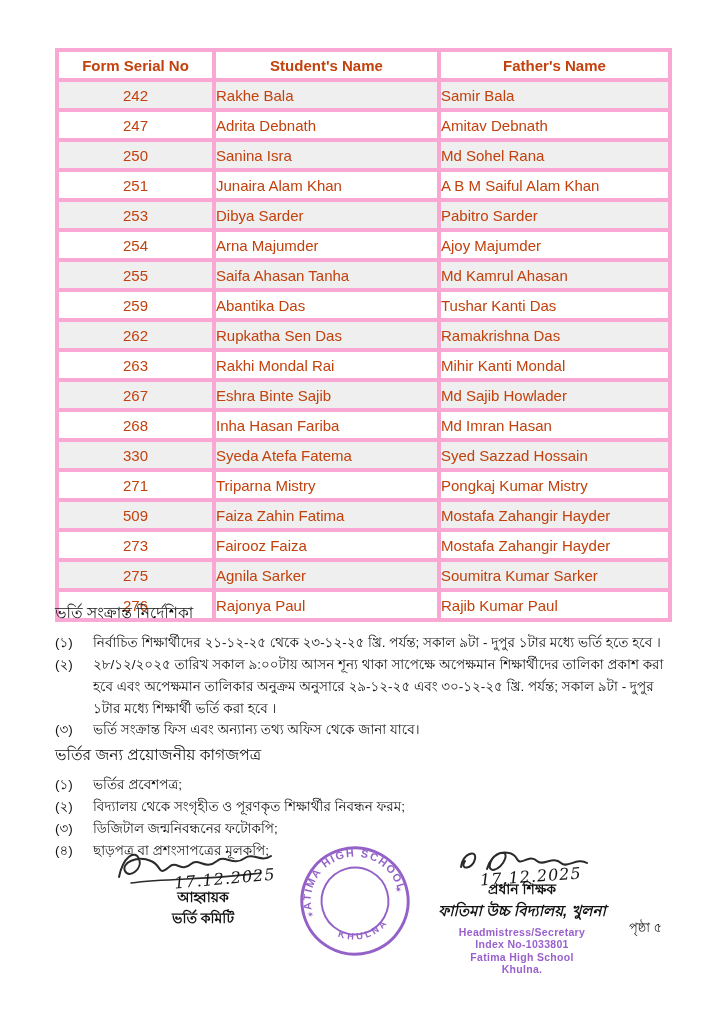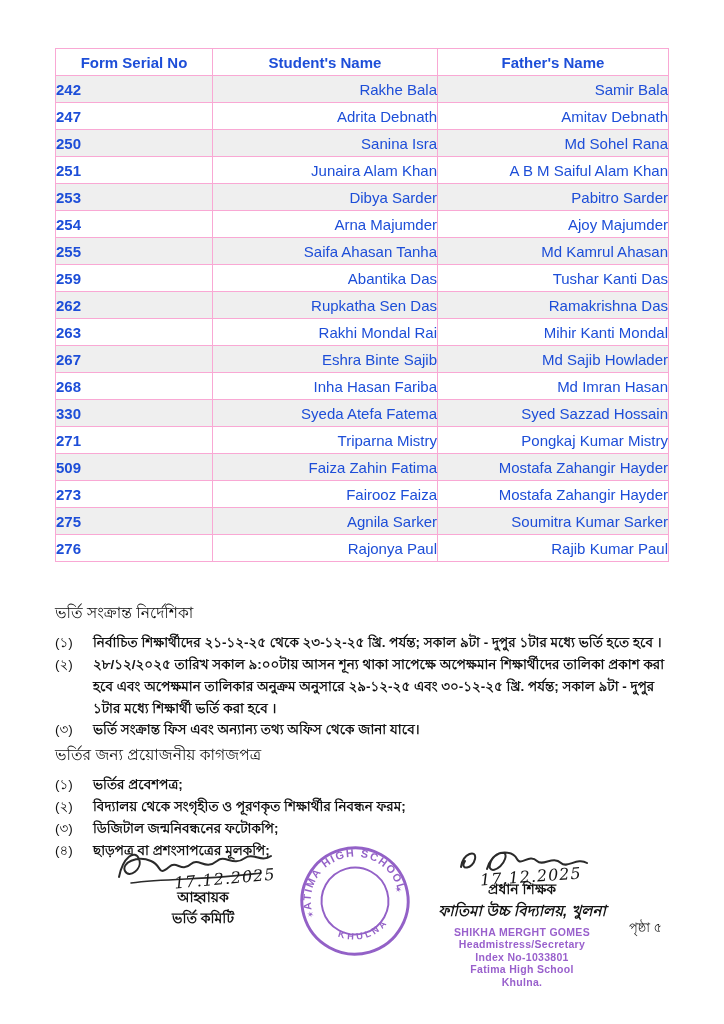--- a/index.html
+++ b/index.html
@@ -6,39 +6,39 @@
   .page{
     position:relative;width:724px;height:1024px;background:#ffffff;overflow:hidden;
     font-family:"Liberation Sans",sans-serif;color:#1c1c1c;
   }
   
   table.admission{
     position:absolute;left:55px;top:48px;width:613px;
     border-collapse:collapse;table-layout:fixed;
   }
   table.admission th,table.admission td{
-    border:1px solid #f9a8d4;font-size:15px;height:26px;
-    padding:0;vertical-align:middle;color:#1d4ed8;
+    border:4px solid #f9a8d4;font-size:15px;height:26px;
+    padding:0;vertical-align:middle;color:#c2410c;
   }
   table.admission th{font-weight:bold;text-align:center;}
-  td.serial{font-weight:bold;}
-  td.name{text-align:right;padding-left:10px;font-weight:normal;}
+  td.serial{text-align:center;font-weight:normal;}
+  td.name{text-align:left;padding-left:10px;font-weight:normal;}
   tbody tr:nth-child(odd){background:#efefef;}
   tbody tr:nth-child(even){background:#ffffff;}
 
   
   .section{position:absolute;left:55px;width:618px;}
   .sec-instructions{top:601px;}
   .sec-documents{top:743px;}
   .sec-title{
     text-align:left;font-weight:normal;font-size:15.5px;margin:0 0 5px 0;color:#111;
   }
   .num-item{display:flex;align-items:flex-start;font-size:13.5px;line-height:1.62;color:#111;}
   .num-item .num{flex:0 0 38px;}
-  .num-item .txt{flex:1;font-weight:bold;}
+  .num-item .txt{flex:1;}
 
   
   .sig-left{position:absolute;left:108px;top:845px;width:190px;text-align:center;}
   .sig-right{position:absolute;left:402px;top:845px;width:240px;text-align:center;}
   .sig-svg{display:block;margin:0 auto;}
   .hand-date{
     position:absolute;font-family:"DejaVu Serif",serif;font-style:italic;
     font-size:16px;color:#151515;letter-spacing:1px;white-space:nowrap;
     transform:rotate(-5deg);
   }
@@ -238,21 +238,20 @@
   </div>
 
   <div class="sig-right">
     <svg class="sig-svg" width="150" height="34" viewBox="0 0 150 34">
       <path d="M14,22 C16,8 30,4 28,14 C26,24 12,26 18,16 M40,24 C44,8 62,2 58,14 C54,26 38,30 44,16 C50,4 66,6 70,14 C74,22 82,8 90,16 C96,22 106,10 114,18 C120,24 130,12 140,18" fill="none" stroke="#2a2a2a" stroke-width="2" stroke-linecap="round"></path>
     </svg>
     <span class="hand-date">17.12.2025</span>
     <div class="sig-label">প্রধান শিক্ষক</div>
     <div class="sig-label big">ফাতিমা উচ্চ বিদ্যালয়, খুলনা</div>
     <div class="stamp-lines" id="stamp-lines">
-        <div class="stamp-line">SHIKHA MERGHT GOMES</div>
         <div class="stamp-line">Headmistress/Secretary</div>
         <div class="stamp-line">Index No-1033801</div>
         <div class="stamp-line">Fatima High School</div>
         <div class="stamp-line">Khulna.</div>
       </div>
   </div>
 
   <div class="page-num">পৃষ্ঠা ৫</div>
 
 </div>

